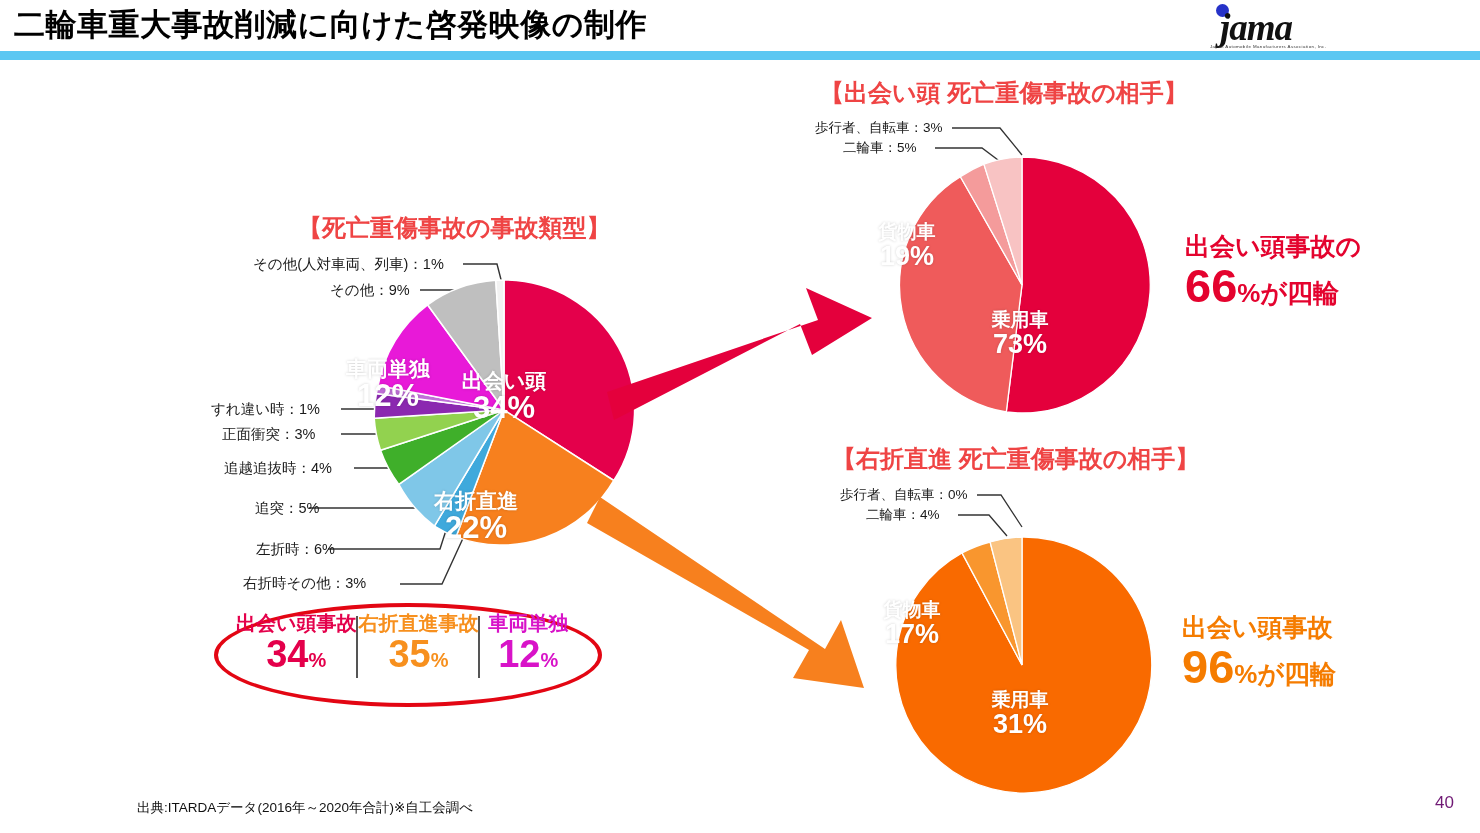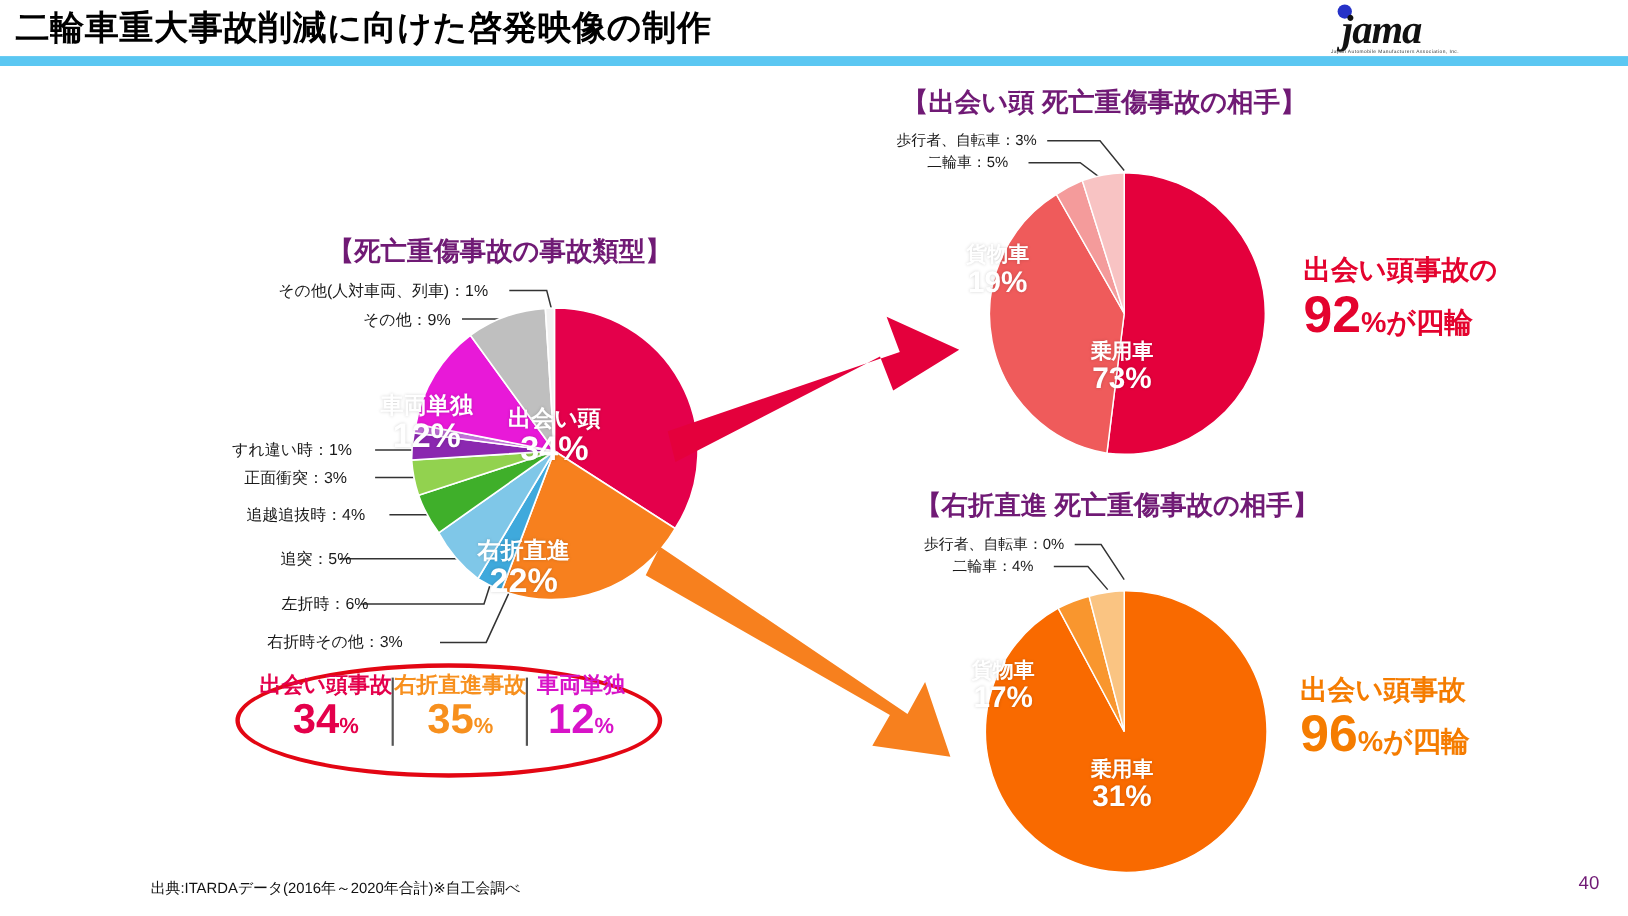--- a/index.html
+++ b/index.html
@@ -34,21 +34,21 @@
     position:absolute;left:16px;top:2px;width:13px;height:13px;
     border-radius:50%;background:#2632c8;
   }
   .logo-sub{
     position:absolute;left:10px;top:42px;
     font-size:4.4px;color:#333;letter-spacing:0.4px;white-space:nowrap;
   }
 
   
   .chart-title{
-    position:absolute;font-size:24px;font-weight:bold;color:#701a75;
+    position:absolute;font-size:24px;font-weight:bold;color:#ef4444;
     white-space:nowrap;
   }
   .leader-lbl{
     position:absolute;font-size:14.5px;color:#1a1a1a;white-space:nowrap;
     text-align:right;
   }
   .leader-lbl.sm{font-size:13.5px;}
 
   
   .slice-lbl{
@@ -239,21 +239,21 @@
   <div class="slice-lbl" style="left: 907px; top: 222px; width: 94px; margin-left: -47px;">
     <span class="nm">貨物車</span>
     <span class="pc">19%</span>
   </div>
   <div class="slice-lbl" style="left: 1020px; top: 310px; width: 94px; margin-left: -47px;">
     <span class="nm">乗用車</span>
     <span class="pc">73%</span>
   </div>
   <div class="callout red" style="left:1185px;top:232px;">
     <div class="l1">出会い頭事故の</div>
-    <div class="l2"><span class="big">92</span><span class="sm">%が四輪</span></div>
+    <div class="l2"><span class="big">66</span><span class="sm">%が四輪</span></div>
   </div>
 
   <div class="chart-title" style="left:832px;top:443px;">【右折直進 死亡重傷事故の相手】</div>
   <div class="leader-lbl sm" style="left:840px;top:486px;">歩行者、自転車：0%</div>
   <div class="leader-lbl sm" style="left:866px;top:506px;">二輪車：4%</div>
   <div class="slice-lbl" style="left: 912px; top: 600px; width: 94px; margin-left: -47px;">
     <span class="nm">貨物車</span>
     <span class="pc">17%</span>
   </div>
   <div class="slice-lbl" style="left: 1020px; top: 690px; width: 94px; margin-left: -47px;">

